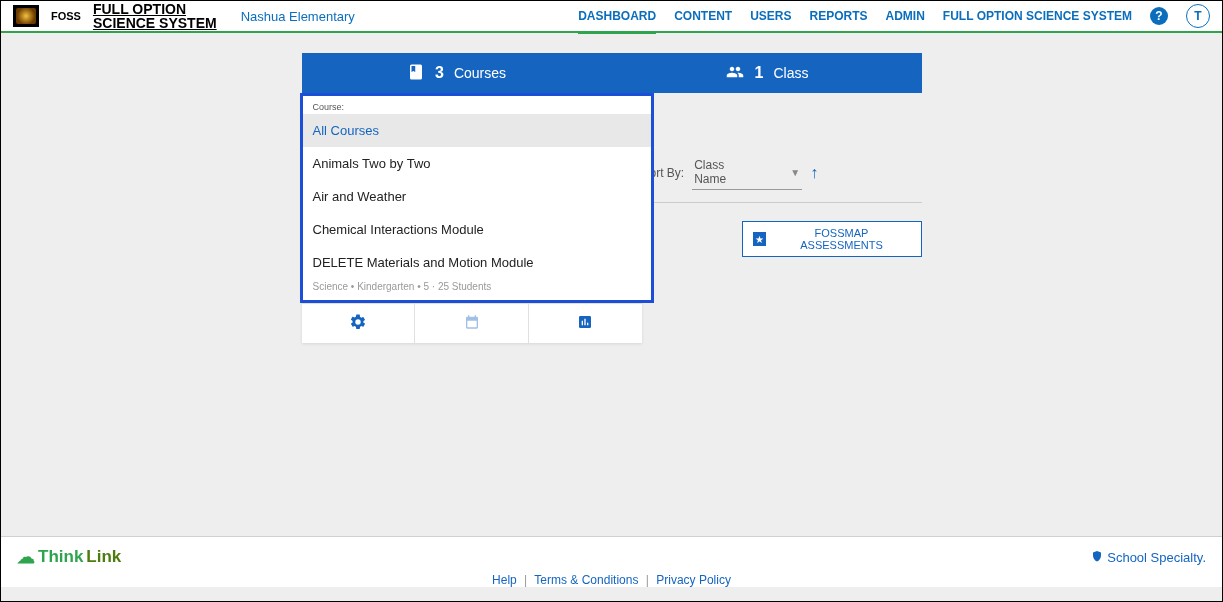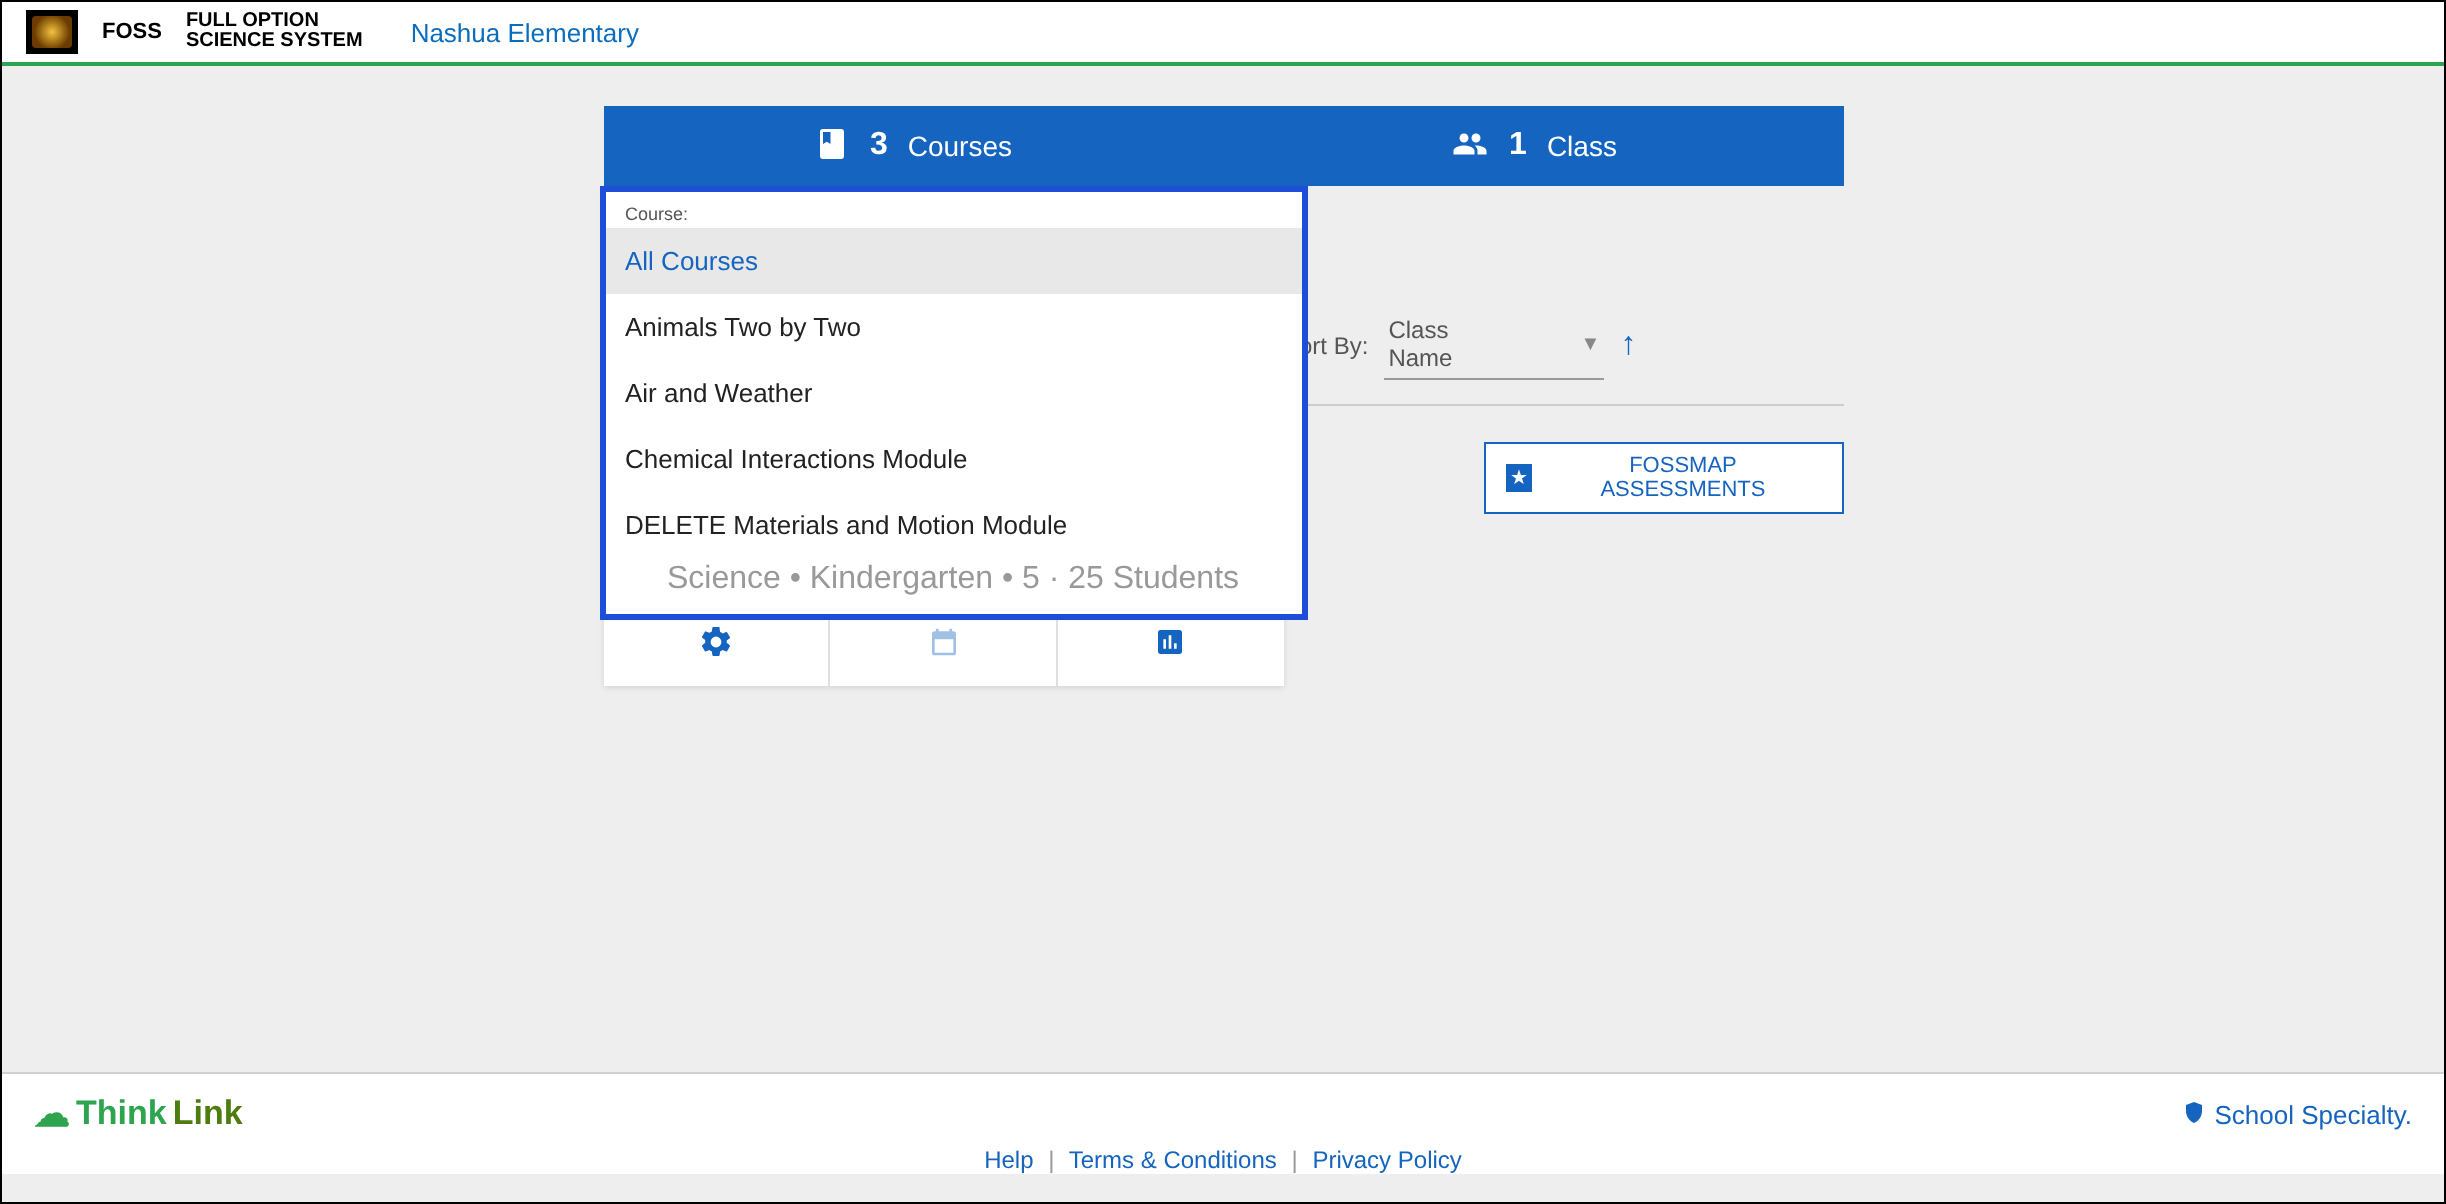--- a/index.html
+++ b/index.html
@@ -4,21 +4,21 @@
 <style>
 * { margin: 0; padding: 0; box-sizing: border-box; font-family: Arial, sans-serif; }
 body { background: #eeeeee; width: 1223px; height: 602px; overflow: hidden; position: relative; border: 1px solid #000; }
 
 .header { background: #fff; height: 32px; display: flex; align-items: center; border-bottom: 2px solid #2ea44f; padding: 0 12px; }
 .logo-block { display: flex; align-items: center; gap: 12px; }
 .logo-img { width: 26px; height: 22px; background: #000; display: inline-block; position: relative; }
 .logo-img::after { content: ""; position: absolute; top: 3px; left: 3px; right: 3px; bottom: 3px; background: radial-gradient(circle, #f5c23d 0%, #6b3b00 70%); border-radius: 2px; }
 .logo-text { font-size: 9px; font-weight: bold; line-height: 1; }
 .logo-text .foss { font-size: 11px; }
-.logo-text .sub { font-size: 10px; }
+.logo-text .sub { text-decoration: underline; font-size: 14px; }
 .school-name { color: #0a6ebd; font-size: 13px; margin-left: 24px; }
 .top-nav { margin-left: auto; display: flex; align-items: center; gap: 18px; font-size: 12px; font-weight: bold; color: #0a6ebd; }
 .top-nav .active { position: relative; }
 .top-nav .active::after { content: ""; position: absolute; left: 0; right: 0; bottom: -11px; height: 3px; background: #2ea44f; }
 .help-icon { width: 18px; height: 18px; border-radius: 50%; background: #0a6ebd; color: #fff; display: flex; align-items: center; justify-content: center; font-size: 12px; }
 .avatar { width: 24px; height: 24px; border-radius: 50%; border: 1.5px solid #0a6ebd; color: #0a6ebd; display: flex; align-items: center; justify-content: center; font-size: 12px; }
 
 .content { padding: 20px 0 0 0; display: flex; flex-direction: column; align-items: center; }
 
 .tab-bar { width: 620px; height: 40px; background: #1565c0; display: flex; color: #fff; }
@@ -26,21 +26,21 @@
 .tab .count { font-weight: bold; font-size: 16px; }
 
 .card-area { position: relative; width: 620px; }
 .card { background: #fff; width: 340px; min-height: 250px; position: relative; box-shadow: 0 1px 3px rgba(0,0,0,0.1); }
 
 .dropdown-wrap { position: absolute; top: 0; left: -2px; width: 354px; border: 3px solid #1d4ed8; background: #fff; z-index: 10; padding-bottom: 8px; }
 .dd-label { font-size: 9px; color: #555; padding: 6px 0 2px 10px; }
 .dd-list { max-height: 165px; overflow-y: scroll; }
 .dd-item { padding: 9px 10px; font-size: 13px; color: #222; cursor: pointer; }
 .dd-item.selected { background: #e8e8e8; color: #1565c0; }
-.dd-truncated { font-size: 16px; color: #999; padding: 2px 10px 0 10px; white-space: nowrap; overflow: hidden; text-align: center; }
+.dd-truncated { font-size: 10px; color: #999; padding: 2px 10px 0 10px; white-space: nowrap; overflow: hidden; }
 
 .card-bottom { position: absolute; bottom: 0; left: 0; right: 0; height: 40px; border-top: 1px solid #e0e0e0; display: flex; }
 .card-bottom-btn { flex: 1; display: flex; align-items: center; justify-content: center; color: #1565c0; font-size: 16px; border-right: 1px solid #e0e0e0; }
 .card-bottom-btn:last-child { border-right: none; }
 
 .right-controls { position: absolute; top: 62px; right: 0; width: 280px; }
 .sort-row { display: flex; align-items: center; gap: 8px; font-size: 12px; color: #555; }
 .sort-select { border: none; border-bottom: 1px solid #999; background: transparent; font-size: 12px; padding: 3px 2px; width: 110px; display: flex; justify-content: space-between; align-items: center; gap: 40px; }
 .sort-arrow { color: #1565c0; font-size: 16px; }
 .divider-line { border-top: 1px solid #ccc; margin-top: 12px; width: 280px; }
@@ -70,20 +70,30 @@
     <span class="logo-img"></span>
     <div class="logo-text">
       <div class="foss">FOSS</div>
     </div>
     <div class="logo-text">
       <div class="sub">FULL OPTION</div>
       <div class="sub">SCIENCE SYSTEM</div>
     </div>
   </div>
   <a class="school-name">Nashua Elementary</a>
+  <nav class="top-nav">
+    <a class="active">DASHBOARD</a>
+    <a>CONTENT</a>
+    <a>USERS</a>
+    <a>REPORTS</a>
+    <a>ADMIN</a>
+    <a>FULL OPTION SCIENCE SYSTEM</a>
+    <span class="help-icon">?</span>
+    <span class="avatar">T</span>
+  </nav>
 </div>
 
 <div class="content">
   <div class="tab-bar">
     <div class="tab">
       <span>
         <svg width="18" height="18" viewBox="0 0 24 24" fill="#fff">
             <path d="M18 2H6a2 2 0 0 0-2 2v16a2 2 0 0 0 2 2h12a2 2 0 0 0 2-2V4a2 2 0 0 0-2-2zM6 4h5v8l-2.5-1.5L6 12V4z"></path>
           </svg>
       </span>

